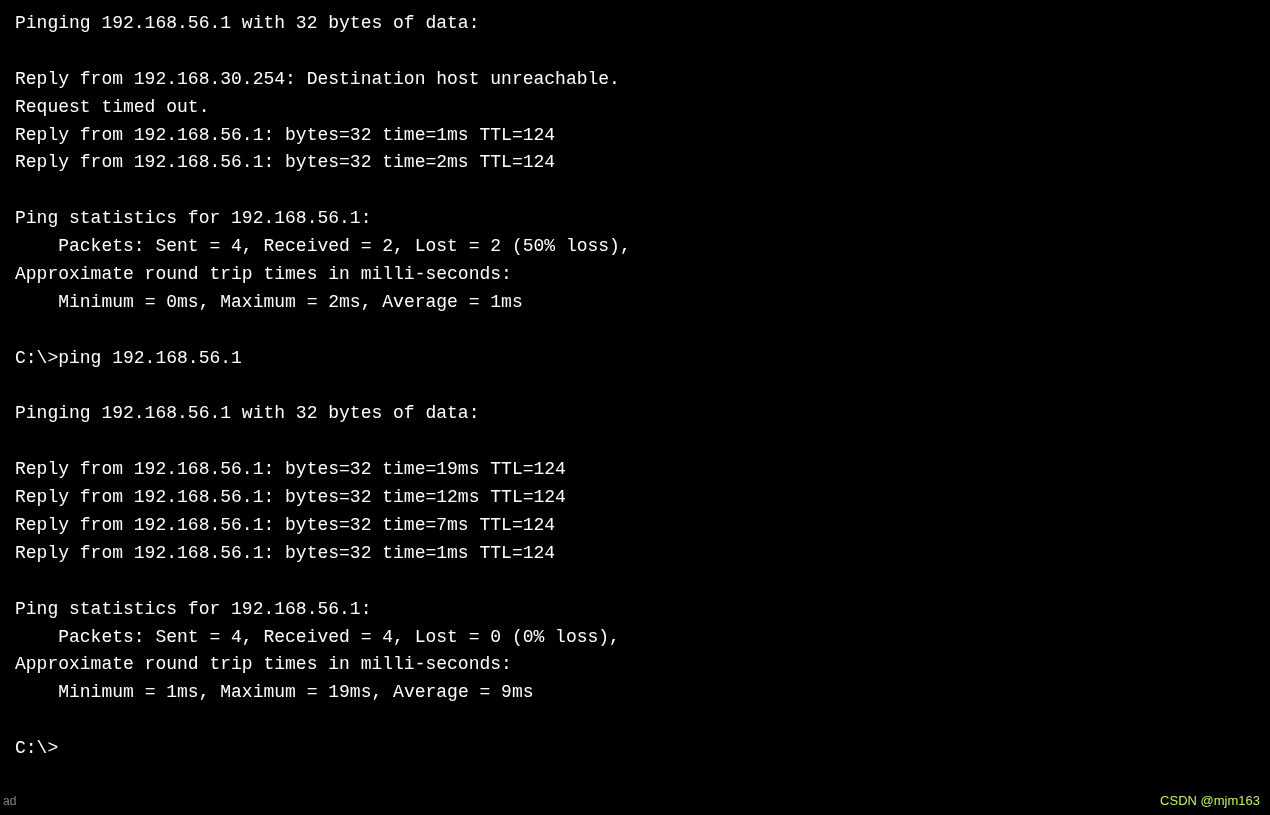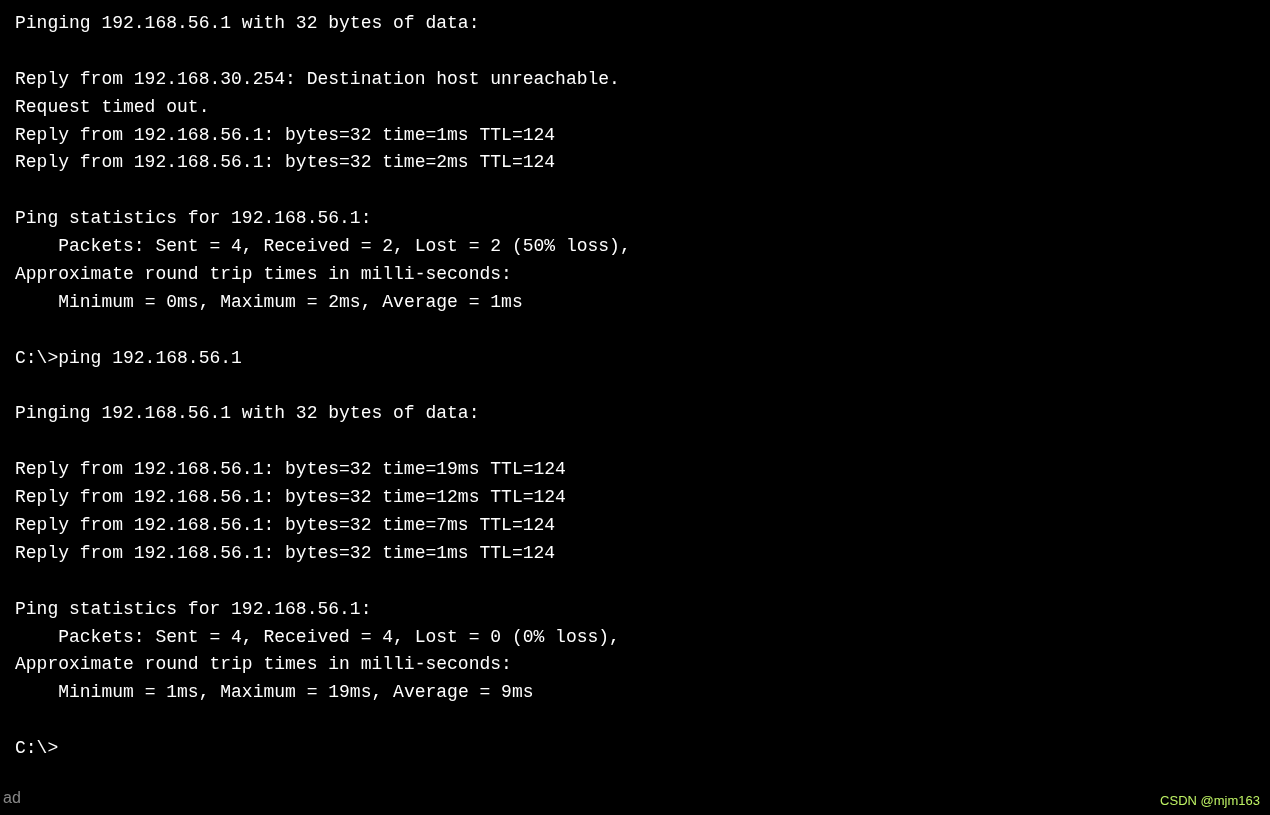--- a/index.html
+++ b/index.html
@@ -45,21 +45,21 @@
       color: #bef264;
       font-size: 13px;
       font-family: Arial, sans-serif;
     }
 
     .small-mark {
       position: absolute;
       bottom: 5px;
       left: 3px;
       color: #888888;
-      font-size: 16px;
+      font-size: 12px;
       font-family: Arial, sans-serif;
     }
   </style>
 </head>
 <body>
 
 <div class="terminal">
   <pre id="terminal-content">Pinging 192.168.56.1 with 32 bytes of data:
 
 Reply from 192.168.30.254: Destination host unreachable.

